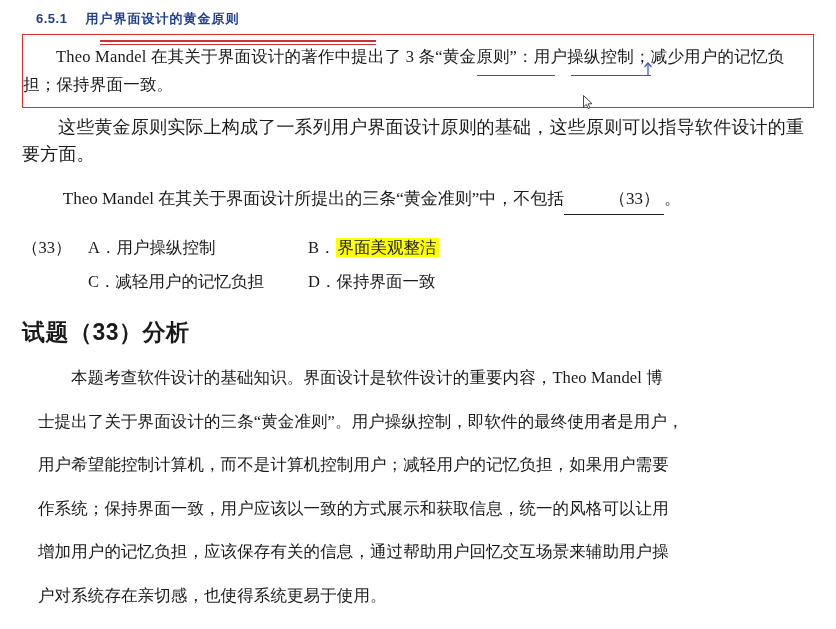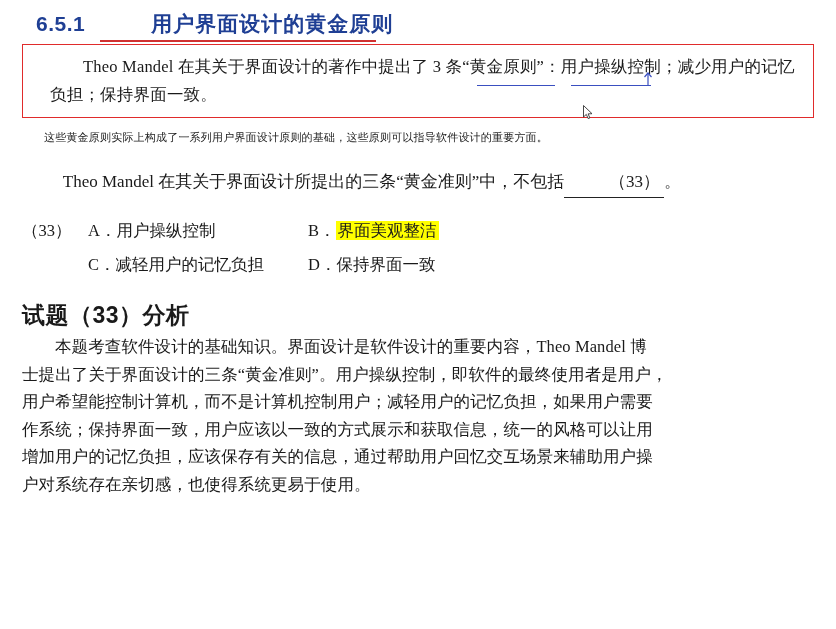--- a/index.html
+++ b/index.html
@@ -24,27 +24,27 @@
   }
 
   
   .heading {
     display: flex;
     align-items: baseline;
     gap: 18px;
     color: #1f3f94;
     font-family: "Liberation Sans", sans-serif;
     font-weight: bold;
-    font-size: 21px;
+    font-size: 13px;
     position: relative;
     padding-left: 14px;
     margin-bottom: 4px;
   }
   .heading .num { letter-spacing: 0.5px; }
-  .heading .htext { letter-spacing: 1px; margin-left: 48px; }
+  .heading .htext { letter-spacing: 1px; }
   .heading-underline {
     position: absolute;
     left: 78px;
     top: 30px;
     width: 276px;
     height: 0;
     border-top: 2px solid #d03030;
   }
   .heading-underline2 {
     position: absolute;
@@ -53,21 +53,21 @@
     width: 276px;
     height: 0;
     border-top: 1.5px solid #d03030;
   }
 
   
   .redbox {
     position: relative;
     border: 1.5px solid #e02b2b;
     margin: 6px 0 0 0;
-    padding: 8px 12px 8px 27px;
+    padding: 8px 12px 8px 0;
     font-size: 16.5px;
     line-height: 28px;
     letter-spacing: 0.2px;
   }
   .redbox p { margin: 0; text-indent: 2em; }
   .blue-underline-1 {
     position: absolute;
     left: 454px;
     top: 40px;
     width: 78px;
@@ -90,21 +90,21 @@
   .cursor {
     position: absolute;
     left: 560px;
     top: 60px;
     width: 10px;
     height: 15px;
   }
 
   
   .para {
-    font-size: 11px;
+    font-size: 18px;
     line-height: 27px;
     margin: 6px 0 0 0;
     letter-spacing: 0.2px;
   }
   .para.indent { text-indent: 2em; }
 
   
   .qblock {
     margin-top: 16px;
     font-size: 17px;
@@ -149,21 +149,21 @@
     font-weight: bold;
     font-size: 23px;
     letter-spacing: 0.5px;
   }
   .analysis-body {
     font-size: 16.5px;
     line-height: 27.5px;
     margin-top: 2px;
     letter-spacing: 0.1px;
   }
-  .analysis-body p { margin: 0; }
+  .analysis-body p { margin: 16px; }
   .analysis-body p.first { text-indent: 2em; }
 </style>
 </head>
 <body>
 
 <div class="page">
 
   <div class="heading">
     <span class="num">6.5.1</span>
     <span class="htext">用户界面设计的黄金原则</span>

